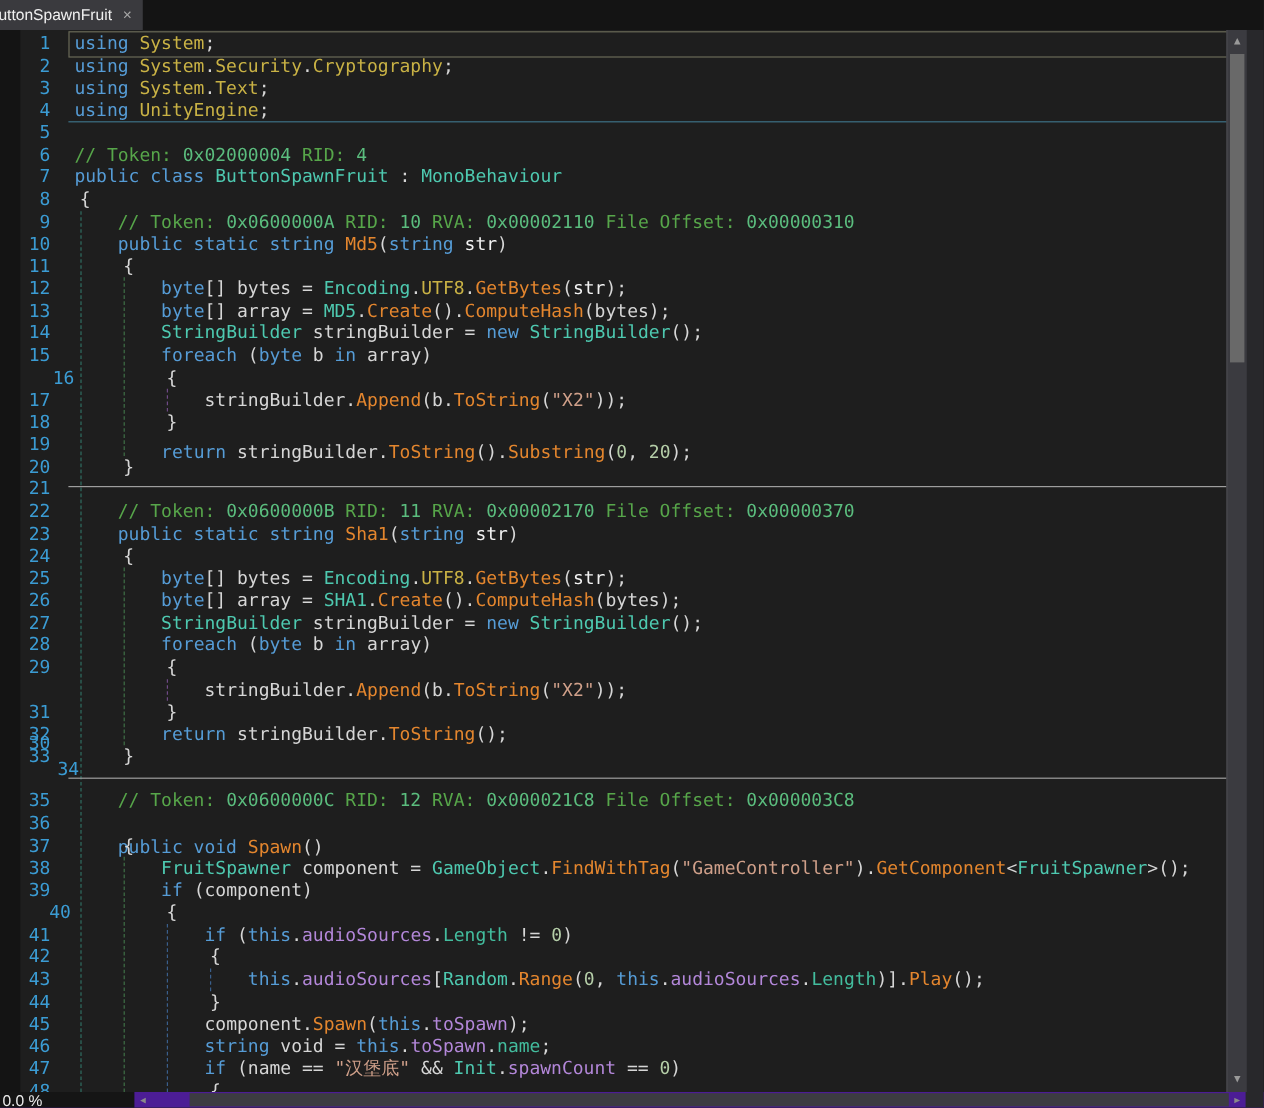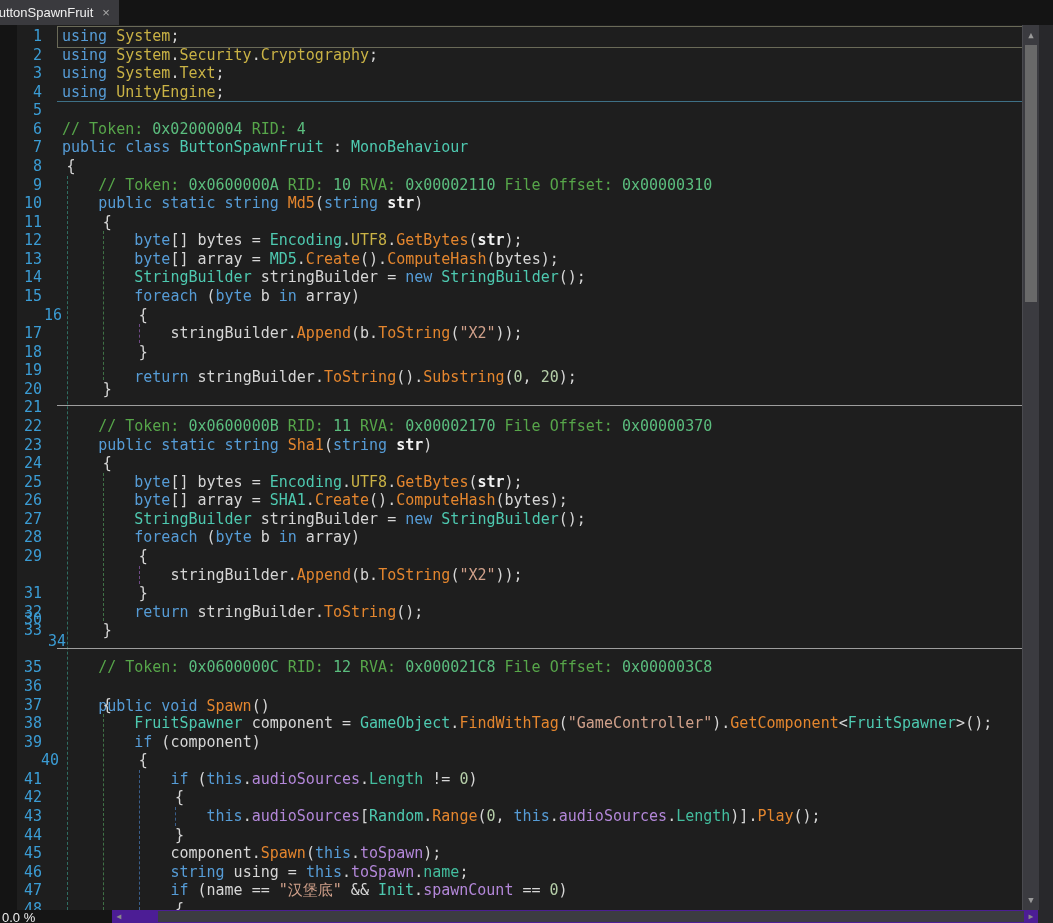--- a/index.html
+++ b/index.html
@@ -28,21 +28,21 @@
   .tk-n{color:var(--c-n,#C9B245);}
   .tk-t{color:var(--c-t,#4EC9B0);}
   .tk-m{color:var(--c-m,#E4862E);}
   .tk-f{color:var(--c-f,#B387D9);}
   .tk-p{color:var(--c-p,#43BD9E);}
   .tk-s{color:var(--c-s,#D0A08A);}
   .tk-d{color:var(--c-d,#B5CEA8);}
   .tk-c{color:var(--c-c,#57A64A);}
   .tk-v{color:var(--c-v,#5BBD7E);}
   .tk-w{color:var(--c-w,#D6D6D6);}
-  .tk-a{color:var(--c-a,#F2F2F2);font-weight:bold;}
+  .tk-a{color:var(--c-a,#F2F2F2);font-weight:normal;}
   
   .vsb{position:absolute;left:1022px;top:25px;width:16px;height:885px;background:#3B3B40;border-left:1px solid #4A4A4F;z-index:5;}
   .vsb .arrow{position:absolute;left:0;width:16px;height:16px;color:#9A9A9A;font-size:9px;line-height:16px;text-align:center;}
   .vsb .thumb{position:absolute;left:2px;width:12px;background:#696969;z-index:6;}
   .hsb{position:absolute;left:0px;top:910px;width:1053px;height:13px;background:#4c1d95;z-index:5;}
   .hsb .corner{position:absolute;left:0;top:0;width:112px;height:13px;background:#151515;overflow:hidden;}
   .hsb .zoom-label{position:absolute;left:2px;top:0px;color:#EDEDED;font-size:13px;line-height:15px;
                    font-family:"Liberation Sans",sans-serif;}
   .hsb .arrow{position:absolute;top:0;width:14px;height:13px;color:#8A8A8A;font-size:8px;line-height:13px;text-align:center;}
   .hsb .thumb{position:absolute;left:158px;top:1px;width:866px;height:11px;background:#3C3C41;}
@@ -153,21 +153,21 @@
     <div class="code-line" style="left: 170.408px; top: 769.8px;"><span class="tk-k">if</span><span class="tk-w"> (</span><span class="tk-k">this</span><span class="tk-w">.</span><span class="tk-f">audioSources</span><span class="tk-w">.</span><span class="tk-p">Length</span><span class="tk-w"> != </span><span class="tk-d">0</span><span class="tk-w">)</span></div>
     <div class="line-number" style="left: 0px; top: 788.37px; width: 42px;">42</div>
     <div class="code-line" style="left: 174.925px; top: 788.37px;"><span class="tk-w">{</span></div>
     <div class="line-number" style="left: 0px; top: 806.94px; width: 42px;">43</div>
     <div class="code-line" style="left: 206.544px; top: 806.94px;"><span class="tk-k">this</span><span class="tk-w">.</span><span class="tk-f">audioSources</span><span class="tk-w">[</span><span class="tk-t">Random</span><span class="tk-w">.</span><span class="tk-m">Range</span><span class="tk-w">(</span><span class="tk-d">0</span><span class="tk-w">, </span><span class="tk-k">this</span><span class="tk-w">.</span><span class="tk-f">audioSources</span><span class="tk-w">.</span><span class="tk-p">Length</span><span class="tk-w">)].</span><span class="tk-m">Play</span><span class="tk-w">();</span></div>
     <div class="line-number" style="left: 0px; top: 825.51px; width: 42px;">44</div>
     <div class="code-line" style="left: 174.925px; top: 825.51px;"><span class="tk-w">}</span></div>
     <div class="line-number" style="left: 0px; top: 844.08px; width: 42px;">45</div>
     <div class="code-line" style="left: 170.408px; top: 844.08px;"><span class="tk-w">component.</span><span class="tk-m">Spawn</span><span class="tk-w">(</span><span class="tk-k">this</span><span class="tk-w">.</span><span class="tk-f">toSpawn</span><span class="tk-w">);</span></div>
     <div class="line-number" style="left: 0px; top: 862.65px; width: 42px;">46</div>
-    <div class="code-line" style="left: 170.408px; top: 862.65px;"><span class="tk-k">string</span><span class="tk-w"> using = </span><span class="tk-k">this</span><span class="tk-w">.</span><span class="tk-f">toSpawn</span><span class="tk-w">.</span><span class="tk-p">name</span><span class="tk-w">;</span></div>
+    <div class="code-line" style="left: 170.408px; top: 862.65px;"><span class="tk-k">string</span><span class="tk-w"> void = </span><span class="tk-k">this</span><span class="tk-w">.</span><span class="tk-f">toSpawn</span><span class="tk-w">.</span><span class="tk-p">name</span><span class="tk-w">;</span></div>
     <div class="line-number" style="left: 0px; top: 881.22px; width: 42px;">47</div>
     <div class="code-line" style="left: 170.408px; top: 881.22px;"><span class="tk-k">if</span><span class="tk-w"> (name == </span><span class="tk-s">"汉堡底"</span><span class="tk-w"> &amp;&amp; </span><span class="tk-t">Init</span><span class="tk-w">.</span><span class="tk-f">spawnCount</span><span class="tk-w"> == </span><span class="tk-d">0</span><span class="tk-w">)</span></div>
     <div class="line-number" style="left: 0px; top: 899.79px; width: 42px;">48</div>
     <div class="code-line" style="left: 174.925px; top: 899.79px;"><span class="tk-w">{</span></div>
   </div>
 <div class="right-strip"></div>
 
 <div class="vsb">
   <div class="arrow" style="top:2px;">▲</div>
   <div class="thumb" style="top:20px;height:257px;"></div>

